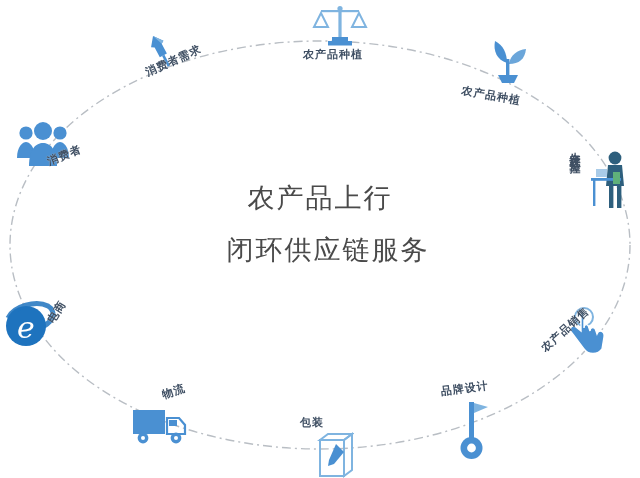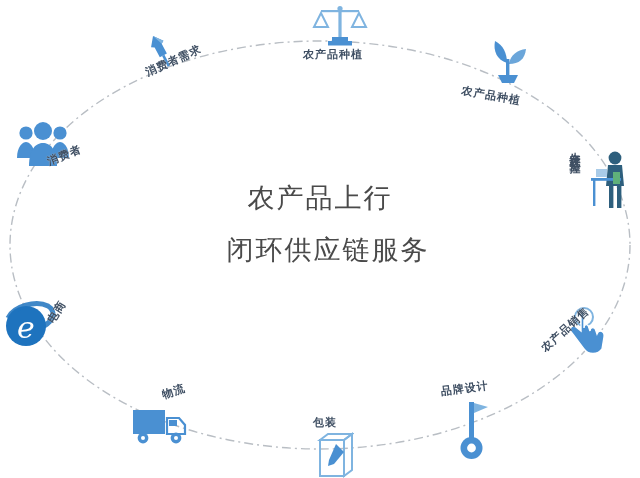--- a/index.html
+++ b/index.html
@@ -156,21 +156,21 @@
 
   <div class="node">
     <div class="node-icon" style="left:314px; top:432px;">
       <svg width="40" height="46" viewBox="0 0 40 46">
         <path d="M6 8 L30 8 L30 44 L6 44 Z" fill="none" stroke="#7fb4e0" stroke-width="2"></path>
         <path d="M6 8 L14 2 L38 2 L30 8 Z" fill="none" stroke="#7fb4e0" stroke-width="2"></path>
         <path d="M30 8 L38 2 L38 38 L30 44 Z" fill="none" stroke="#7fb4e0" stroke-width="2"></path>
         <path d="M22 12 L30 20 L20 32 L14 34 L15 28 Z" fill="#4a90d2"></path>
       </svg>
     </div>
-    <div class="node-label" style="left:313px; top:415px;text-align:right;">包装</div>
+    <div class="node-label" style="left:300px; top:415px;text-align:right;">包装</div>
   </div>
 
   <div class="node">
     <div class="node-icon" style="left:131px; top:404px;">
       <svg width="62" height="44" viewBox="0 0 62 44">
         <rect x="2" y="6" width="32" height="24" fill="#4a90d2"></rect>
         <path d="M36 14 L48 14 L54 21 L54 30 L36 30 Z" fill="none" stroke="#4a90d2" stroke-width="2.2"></path>
         <rect x="38" y="16" width="8" height="6" fill="#4a90d2"></rect>
         <circle cx="12" cy="34" r="5.4" fill="#4a90d2"></circle>
         <circle cx="45" cy="34" r="5.4" fill="#4a90d2"></circle>

